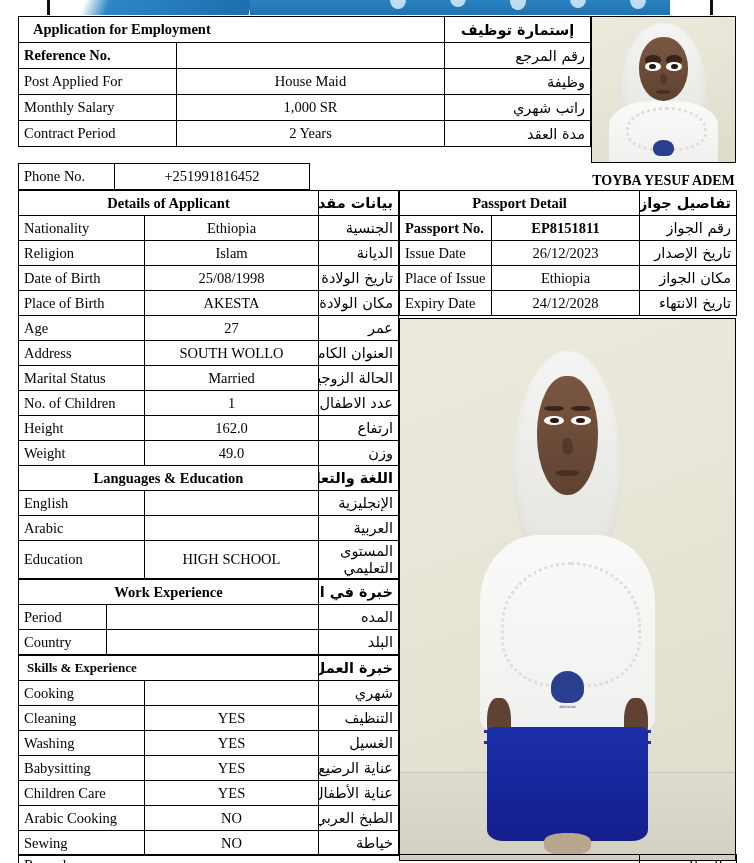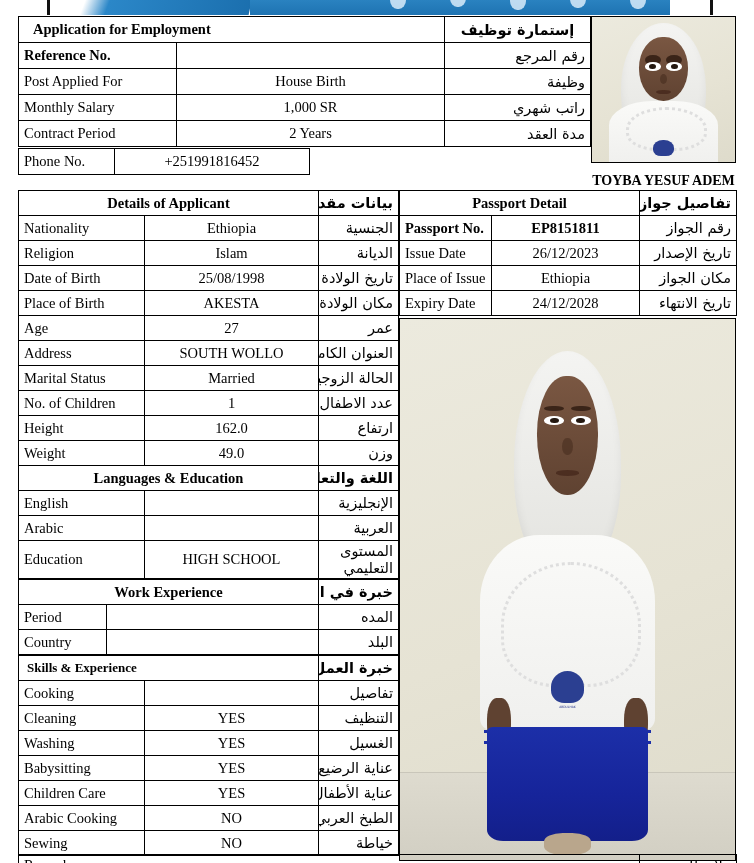--- a/index.html
+++ b/index.html
@@ -86,21 +86,21 @@
     border:1px solid #000;box-sizing:border-box;background:#fff;
     overflow:hidden;
   }
   .name-row{
     position:absolute;left:573px;top:147px;width:145px;height:36px;
     display:flex;align-items:center;justify-content:center;
   }
   .name-row span{
     font-weight:bold;font-size:14px;white-space:nowrap;
   }
-  .phone-tbl{position:absolute;left:0;top:132px;width:291px;}
+  .phone-tbl{position:absolute;left:0;top:147px;width:291px;}
   .phone-tbl td{height:26px;}
 
   
   .left-wrap{position:absolute;left:0;top:174px;width:380px;}
   .l-lbl{width:126px;}
   .l-val{width:174px;}
   .l-ar{width:80px;}
 
   
   .w-lbl{width:88px;}
@@ -175,21 +175,21 @@
           <td colspan="2" class="sect" style="text-align:left;padding-left:14px;">Application for Employment</td>
           <td class="sect-ar" style="text-align:center;">إستمارة توظيف</td>
         </tr>
         <tr>
           <td class="bold">Reference No.</td>
           <td class="ctr"></td>
           <td class="ar">رقم المرجع</td>
         </tr>
         <tr>
           <td>Post Applied For</td>
-          <td class="ctr">House Birth</td>
+          <td class="ctr">House Maid</td>
           <td class="ar">وظيفة</td>
         </tr>
         <tr>
           <td>Monthly Salary</td>
           <td class="ctr">1,000 SR</td>
           <td class="ar">راتب شهري</td>
         </tr>
         <tr>
           <td>Contract Period</td>
           <td class="ctr">2 Years</td>
@@ -352,21 +352,21 @@
           <col class="l-ar">
         </colgroup>
       <tbody>
         <tr>
           <td colspan="2" class="sect" style="text-align:left;padding-left:8px;font-size:13px;">Skills &amp; Experience</td>
           <td class="sect-ar">خبرة العمل</td>
         </tr>
         <tr>
           <td>Cooking</td>
           <td class="ctr"></td>
-          <td class="ar">تفاصيل</td>
+          <td class="ar">شهري</td>
         </tr>
         <tr>
           <td>Cleaning</td>
           <td class="ctr">YES</td>
           <td class="ar">التنظيف</td>
         </tr>
         <tr>
           <td>Washing</td>
           <td class="ctr">YES</td>
           <td class="ar">الغسيل</td>

